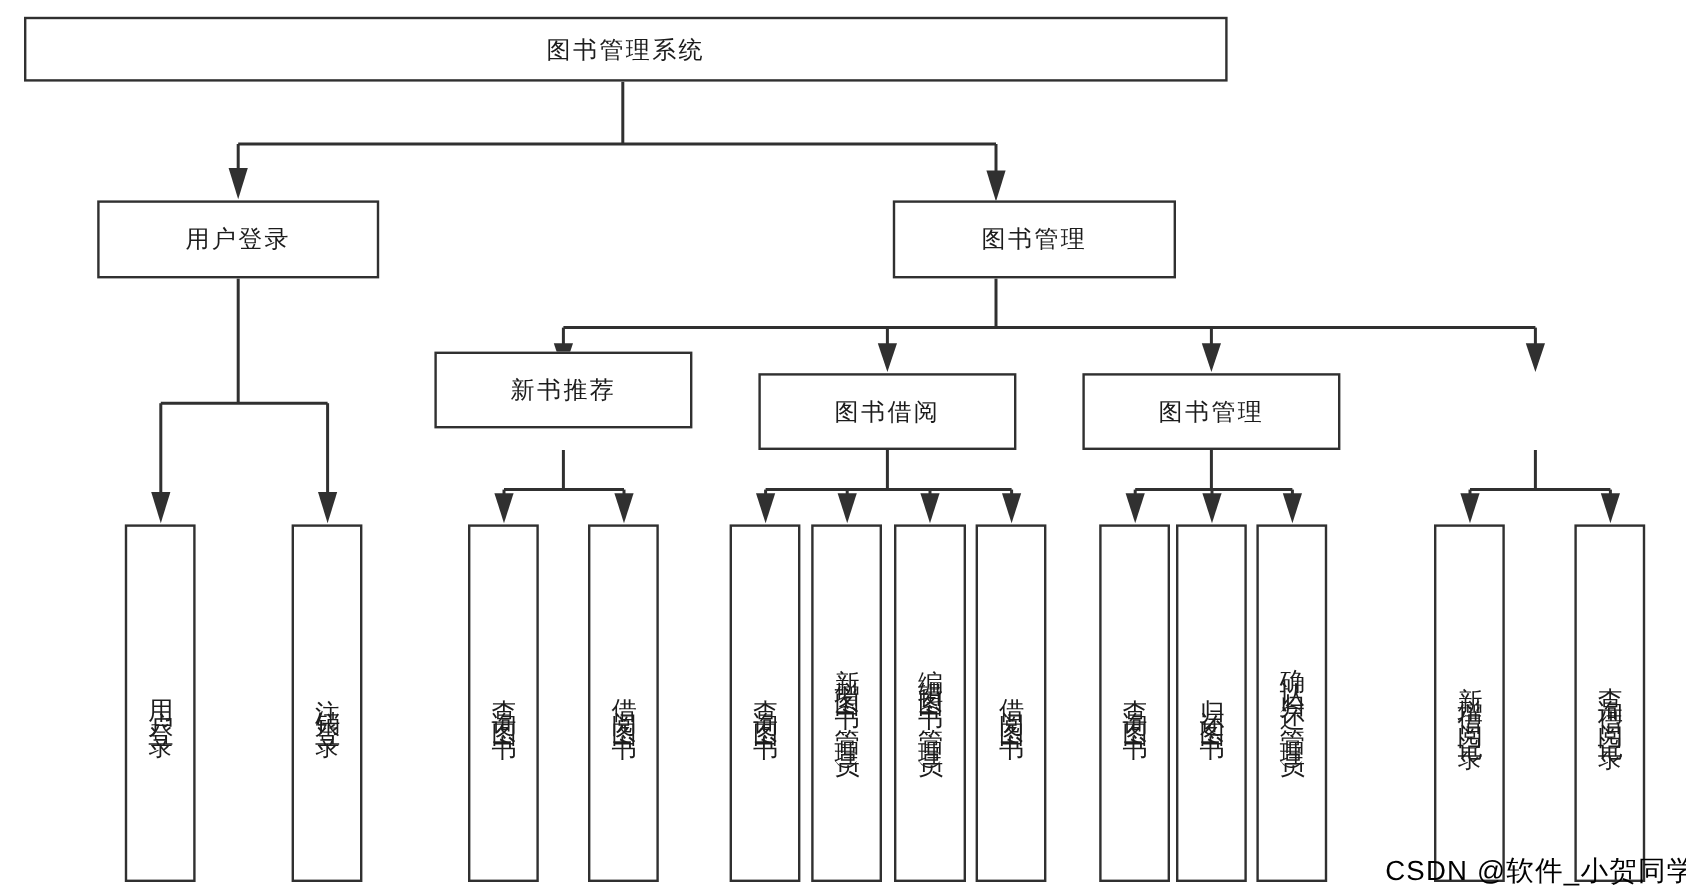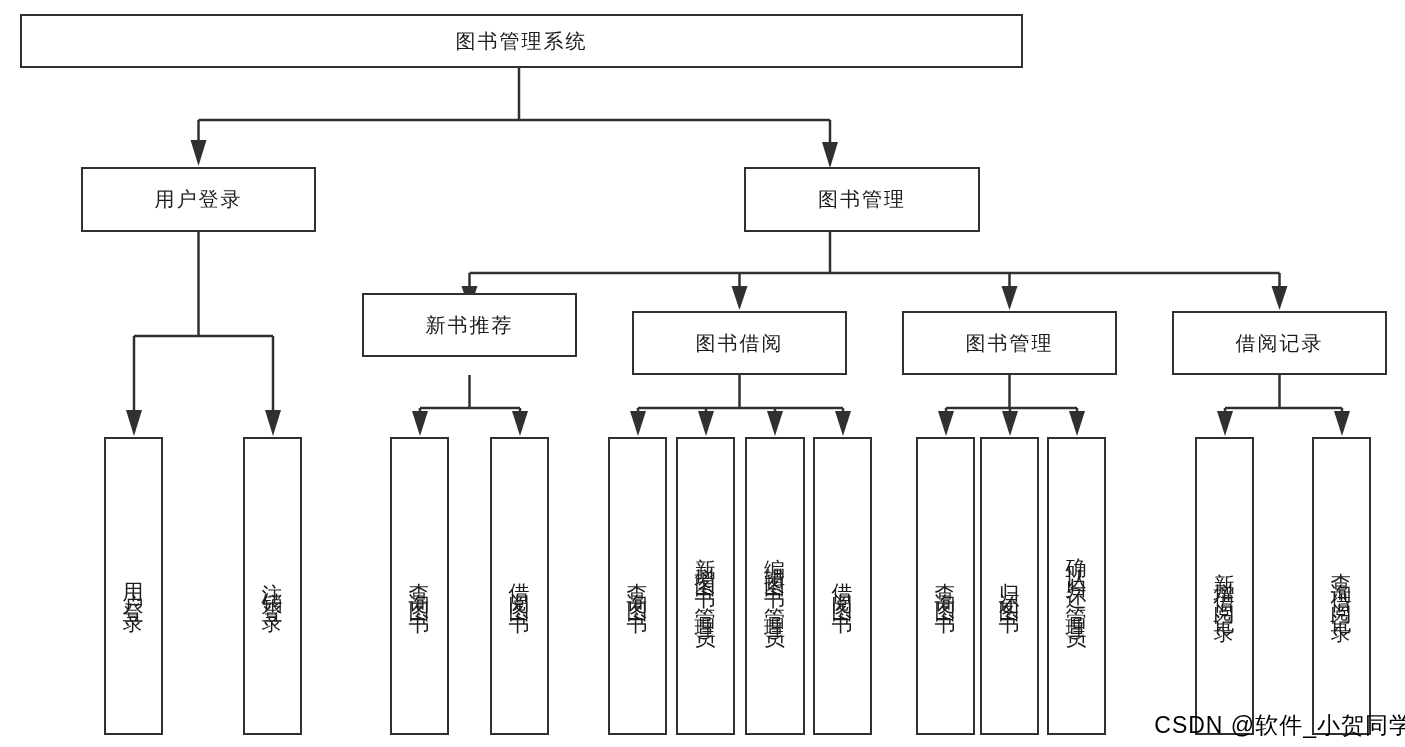--- a/index.html
+++ b/index.html
@@ -95,21 +95,20 @@
   </svg>
 
   <div class="node" style="left:20px;top:14px;width:1003px;height:54px;">图书管理系统</div>
 
   <div class="node" style="left:81px;top:167px;width:235px;height:65px;">用户登录</div>
   <div class="node" style="left:712px;top:167px;width:236px;height:65px;margin-left:32px;">图书管理</div>
 
   <div class="node" style="left:362px;top:293px;width:215px;height:64px;">新书推荐</div>
   <div class="node" style="left:632px;top:311px;width:215px;height:64px;">图书借阅</div>
   <div class="node" style="left:902px;top:311px;width:215px;height:64px;">图书管理</div>
-  <div class="node" style="left:1172px;top:311px;width:215px;height:64px;">借阅记录</div>
 
   <div class="node leaf" style="left:104px;top:437px;width:59px;height:298px;">
     <span class="leaf-text">用户登录</span>
   </div>
   <div class="node leaf" style="left:243px;top:437px;width:59px;height:298px;">
     <span class="leaf-text">注销登录</span>
   </div>
   <div class="node leaf" style="left:390px;top:437px;width:59px;height:298px;">
     <span class="leaf-text">查询图书</span>
   </div>

